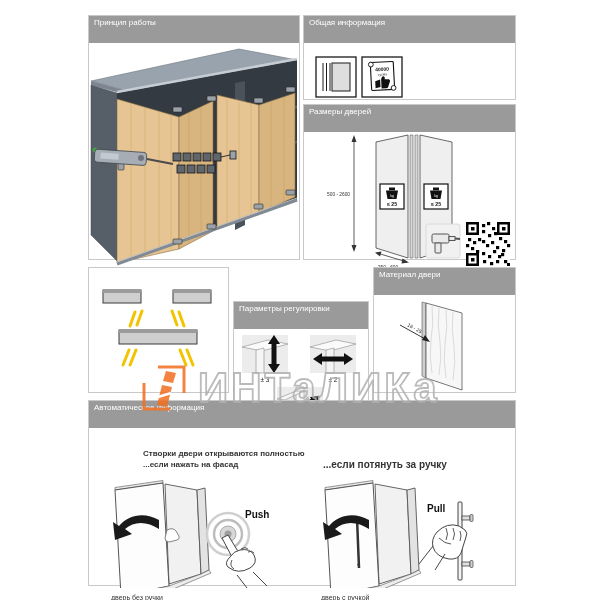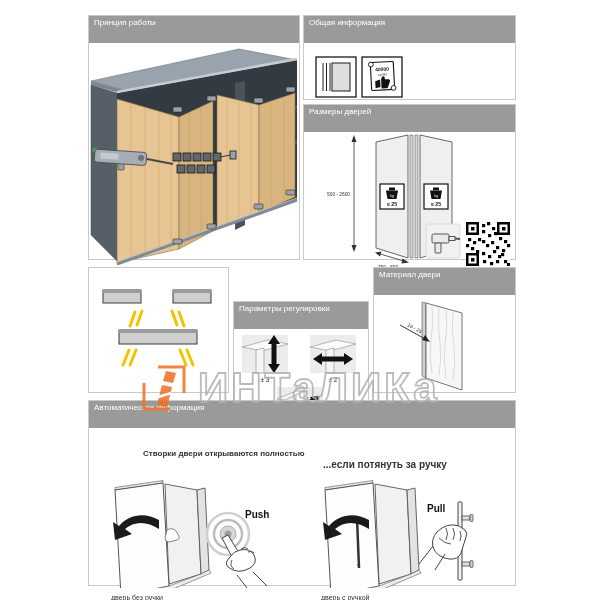--- a/index.html
+++ b/index.html
@@ -324,20 +324,21 @@
         </g>
       </svg>
     </div>
   </div>
 
   <div class="panel" style="left:88px;top:400px;width:428px;height:186px;">
     <div class="panel-header">Автоматическое информация</div>
     <div class="panel-body" style="height:171px;">
       <div class="auto-head">
         <div>Створки двери открываются полностью</div>
+        <div>...если нажать на фасад</div>
       </div>
       <div class="auto-head-right">...если потянуть за ручку</div>
 
       <svg width="200" height="112" viewBox="0 0 200 112" style="position:absolute;left:12px;top:48px;">
         <g>
           <polygon points="64,8 96,14 100,98 68,108" fill="#f1f1f1" stroke="#555" stroke-width="0.9"></polygon>
           <polygon points="96,14 104,12 108,94 100,98" fill="#e3e3e3" stroke="#555" stroke-width="0.9"></polygon>
           <polygon points="14,11.5 62,4.5 62,7 14,14" fill="#e8e8e8" stroke="#555" stroke-width="0.6"></polygon>
           <polygon points="14,14 62,7 68,110 20,120" fill="#fdfdfd" stroke="#555" stroke-width="1"></polygon>
           <polygon points="20,120 68,110 100,98 108,94 110,97 70,114 22,123" fill="#ededed" stroke="#555" stroke-width="0.6"></polygon>

